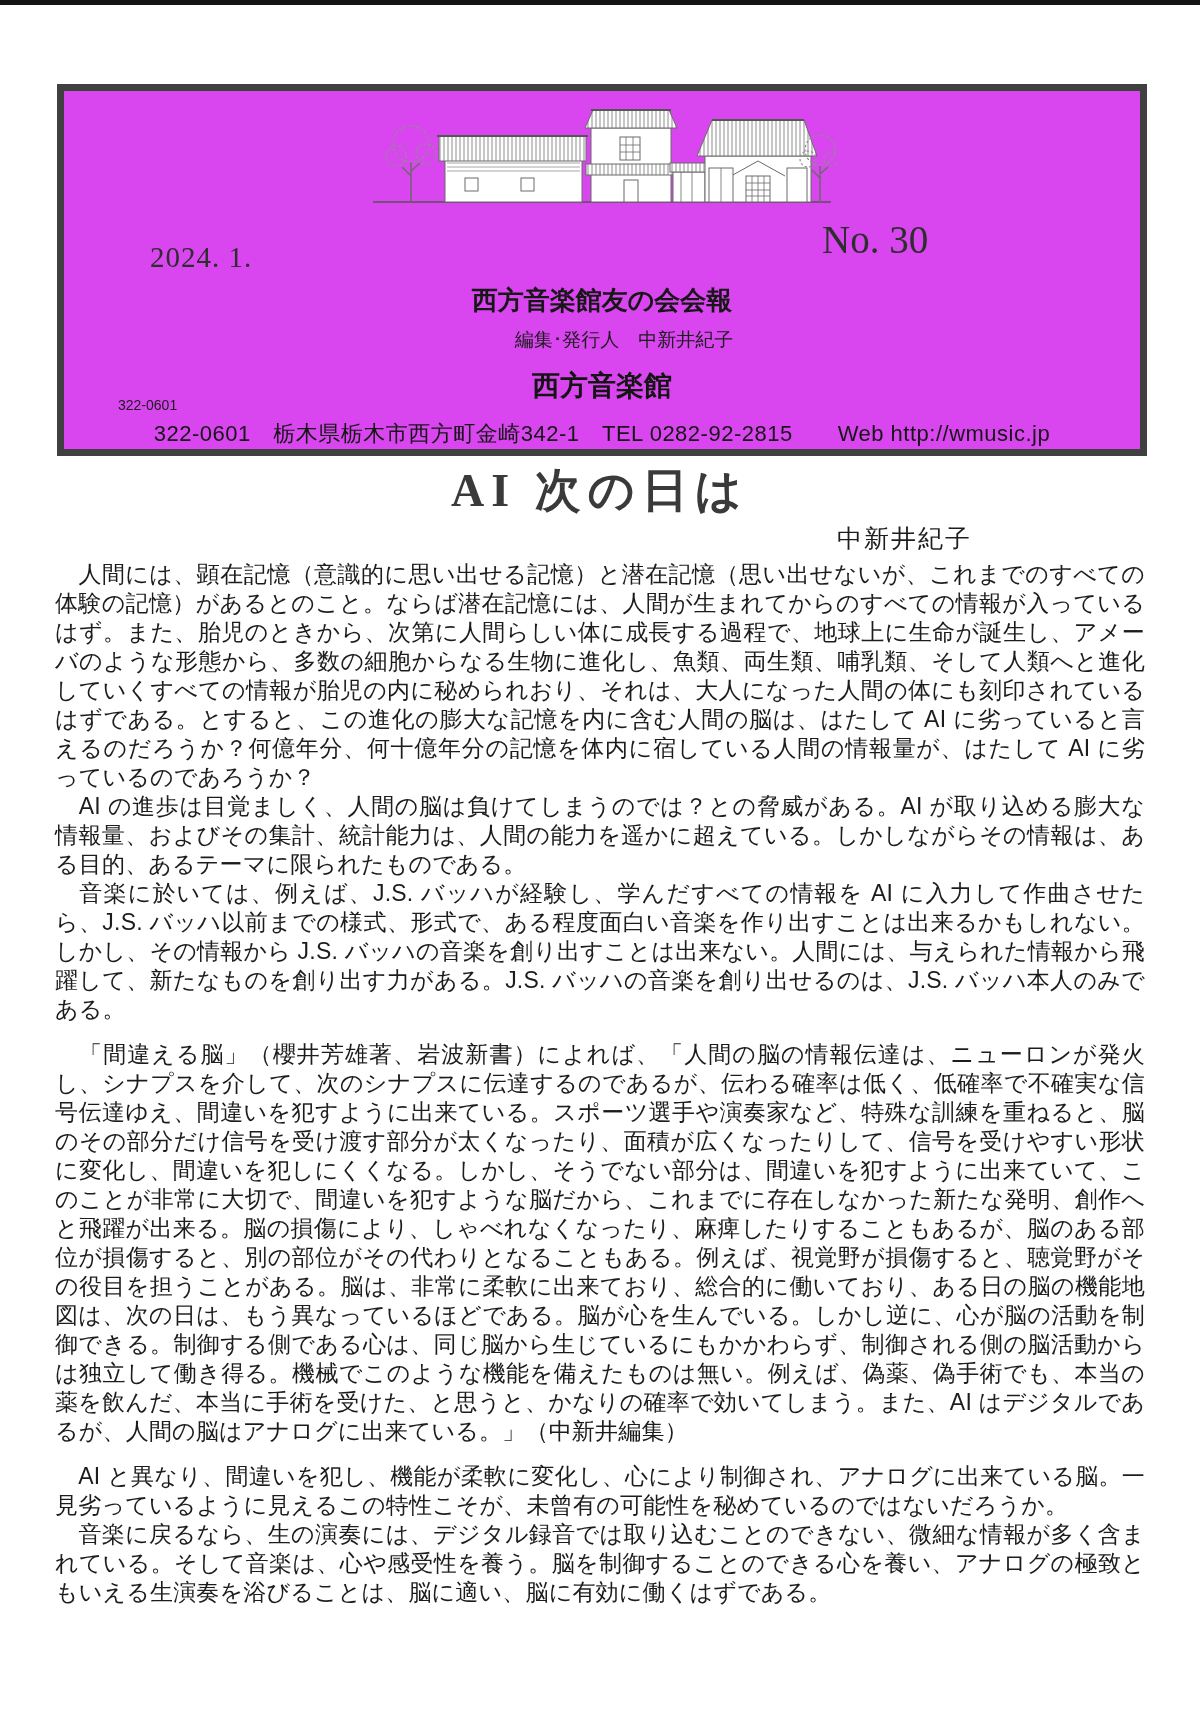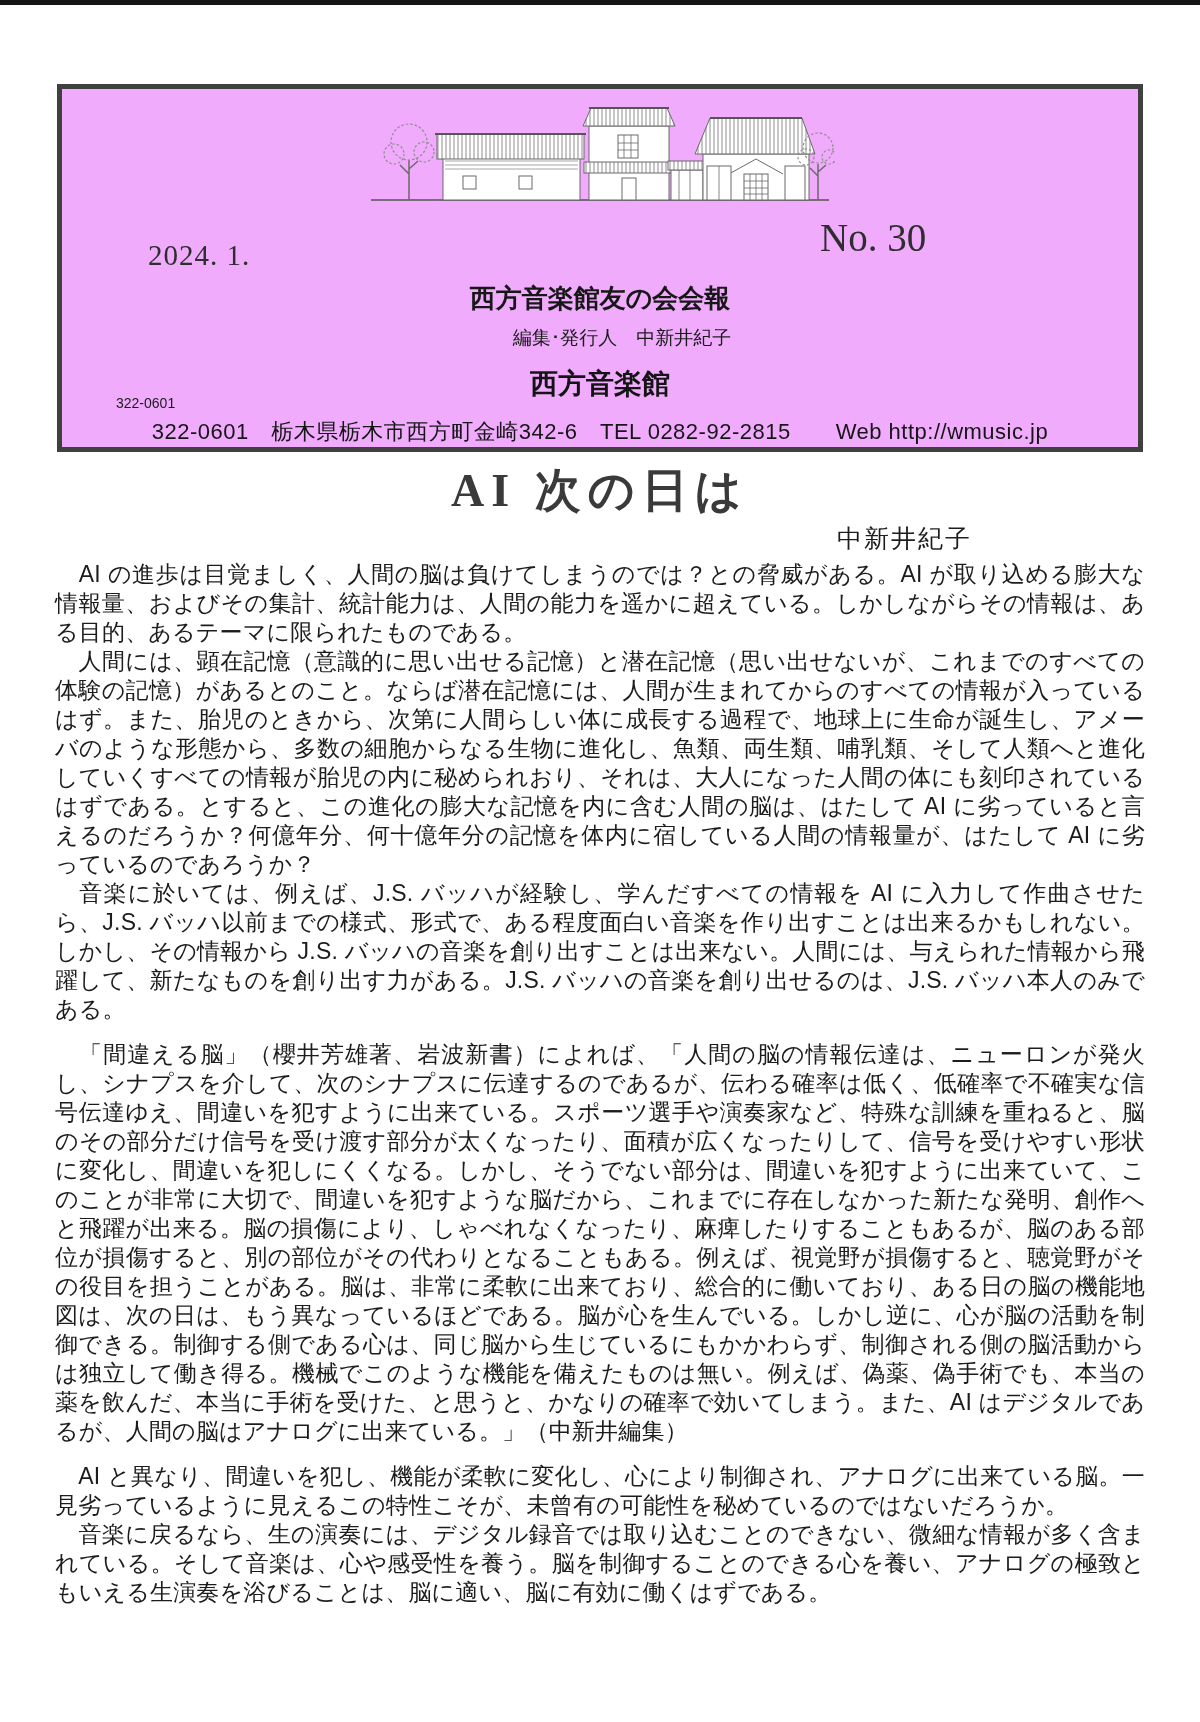--- a/index.html
+++ b/index.html
@@ -14,22 +14,22 @@
   }
   .top-rule {
     position: absolute; top: 0; left: 0;
     width: 100%; height: 5px;
     background: #141414;
   }
   
   .masthead {
     position: absolute; left: 57px; top: 84px;
     width: 1076px; height: 358px;
-    border: 5px solid #404040;
-    background: #f0abfc;
+    border: 7px solid #404040;
+    background: #d946ef;
   }
   .m-illustration {
     position: absolute; left: 0; right: 0; top: 7px;
     text-align: center;
   }
   .m-date {
     position: absolute; left: 86px; top: 150px;
     font-family: "Liberation Serif", "DejaVu Serif", serif;
     font-size: 29px; color: #2e2e2e; letter-spacing: 1px;
   }
@@ -162,28 +162,28 @@
         <circle cx="464" cy="61" r="7" fill="none" stroke="#8d8d8d" stroke-width="1.2" stroke-dasharray="2.5 2"></circle>
       </svg>
     </div>
 
     <div class="m-date">2024. 1.</div>
     <div class="m-issue">No. 30</div>
     <div class="m-subtitle">西方音楽館友の会会報</div>
     <div class="m-editor">編集･発行人　中新井紀子</div>
     <div class="m-org">西方音楽館</div>
     <div class="m-postal">322-0601</div>
-    <div class="m-address">322-0601　栃木県栃木市西方町金崎342-6　TEL 0282-92-2815　　Web  http://wmusic.jp</div>
+    <div class="m-address">322-0601　栃木県栃木市西方町金崎342-1　TEL 0282-92-2815　　Web  http://wmusic.jp</div>
   </div>
 
   <div class="article-title">AI 次の日は</div>
   <div class="article-author">中新井紀子</div>
 
   <div class="article-body">
+    <p>　人間には、顕在記憶（意識的に思い出せる記憶）と潜在記憶（思い出せないが、これまでのすべての体験の記憶）があるとのこと。ならば潜在記憶には、人間が生まれてからのすべての情報が入っているはず。また、胎児のときから、次第に人間らしい体に成長する過程で、地球上に生命が誕生し、アメーバのような形態から、多数の細胞からなる生物に進化し、魚類、両生類、哺乳類、そして人類へと進化していくすべての情報が胎児の内に秘められおり、それは、大人になった人間の体にも刻印されているはずである。とすると、この進化の膨大な記憶を内に含む人間の脳は、はたして AI に劣っていると言えるのだろうか？何億年分、何十億年分の記憶を体内に宿している人間の情報量が、はたして AI に劣っているのであろうか？</p>
     <p>　AI の進歩は目覚ましく、人間の脳は負けてしまうのでは？との脅威がある。AI が取り込める膨大な情報量、およびその集計、統計能力は、人間の能力を遥かに超えている。しかしながらその情報は、ある目的、あるテーマに限られたものである。</p>
-    <p>　人間には、顕在記憶（意識的に思い出せる記憶）と潜在記憶（思い出せないが、これまでのすべての体験の記憶）があるとのこと。ならば潜在記憶には、人間が生まれてからのすべての情報が入っているはず。また、胎児のときから、次第に人間らしい体に成長する過程で、地球上に生命が誕生し、アメーバのような形態から、多数の細胞からなる生物に進化し、魚類、両生類、哺乳類、そして人類へと進化していくすべての情報が胎児の内に秘められおり、それは、大人になった人間の体にも刻印されているはずである。とすると、この進化の膨大な記憶を内に含む人間の脳は、はたして AI に劣っていると言えるのだろうか？何億年分、何十億年分の記憶を体内に宿している人間の情報量が、はたして AI に劣っているのであろうか？</p>
     <p>　音楽に於いては、例えば、J.S. バッハが経験し、学んだすべての情報を AI に入力して作曲させたら、J.S. バッハ以前までの様式、形式で、ある程度面白い音楽を作り出すことは出来るかもしれない。しかし、その情報から J.S. バッハの音楽を創り出すことは出来ない。人間には、与えられた情報から飛躍して、新たなものを創り出す力がある。J.S. バッハの音楽を創り出せるのは、J.S. バッハ本人のみである。</p>
     <p class="gap">　「間違える脳」（櫻井芳雄著、岩波新書）によれば、「人間の脳の情報伝達は、ニューロンが発火し、シナプスを介して、次のシナプスに伝達するのであるが、伝わる確率は低く、低確率で不確実な信号伝達ゆえ、間違いを犯すように出来ている。スポーツ選手や演奏家など、特殊な訓練を重ねると、脳のその部分だけ信号を受け渡す部分が太くなったり、面積が広くなったりして、信号を受けやすい形状に変化し、間違いを犯しにくくなる。しかし、そうでない部分は、間違いを犯すように出来ていて、このことが非常に大切で、間違いを犯すような脳だから、これまでに存在しなかった新たな発明、創作へと飛躍が出来る。脳の損傷により、しゃべれなくなったり、麻痺したりすることもあるが、脳のある部位が損傷すると、別の部位がその代わりとなることもある。例えば、視覚野が損傷すると、聴覚野がその役目を担うことがある。脳は、非常に柔軟に出来ており、総合的に働いており、ある日の脳の機能地図は、次の日は、もう異なっているほどである。脳が心を生んでいる。しかし逆に、心が脳の活動を制御できる。制御する側である心は、同じ脳から生じているにもかかわらず、制御される側の脳活動からは独立して働き得る。機械でこのような機能を備えたものは無い。例えば、偽薬、偽手術でも、本当の薬を飲んだ、本当に手術を受けた、と思うと、かなりの確率で効いてしまう。また、AI はデジタルであるが、人間の脳はアナログに出来ている。」（中新井編集）</p>
     <p class="gap">　AI と異なり、間違いを犯し、機能が柔軟に変化し、心により制御され、アナログに出来ている脳。一見劣っているように見えるこの特性こそが、未曾有の可能性を秘めているのではないだろうか。</p>
     <p>　音楽に戻るなら、生の演奏には、デジタル録音では取り込むことのできない、微細な情報が多く含まれている。そして音楽は、心や感受性を養う。脳を制御することのできる心を養い、アナログの極致ともいえる生演奏を浴びることは、脳に適い、脳に有効に働くはずである。</p>
   </div>
 
 </div>
 
 </body></html>

